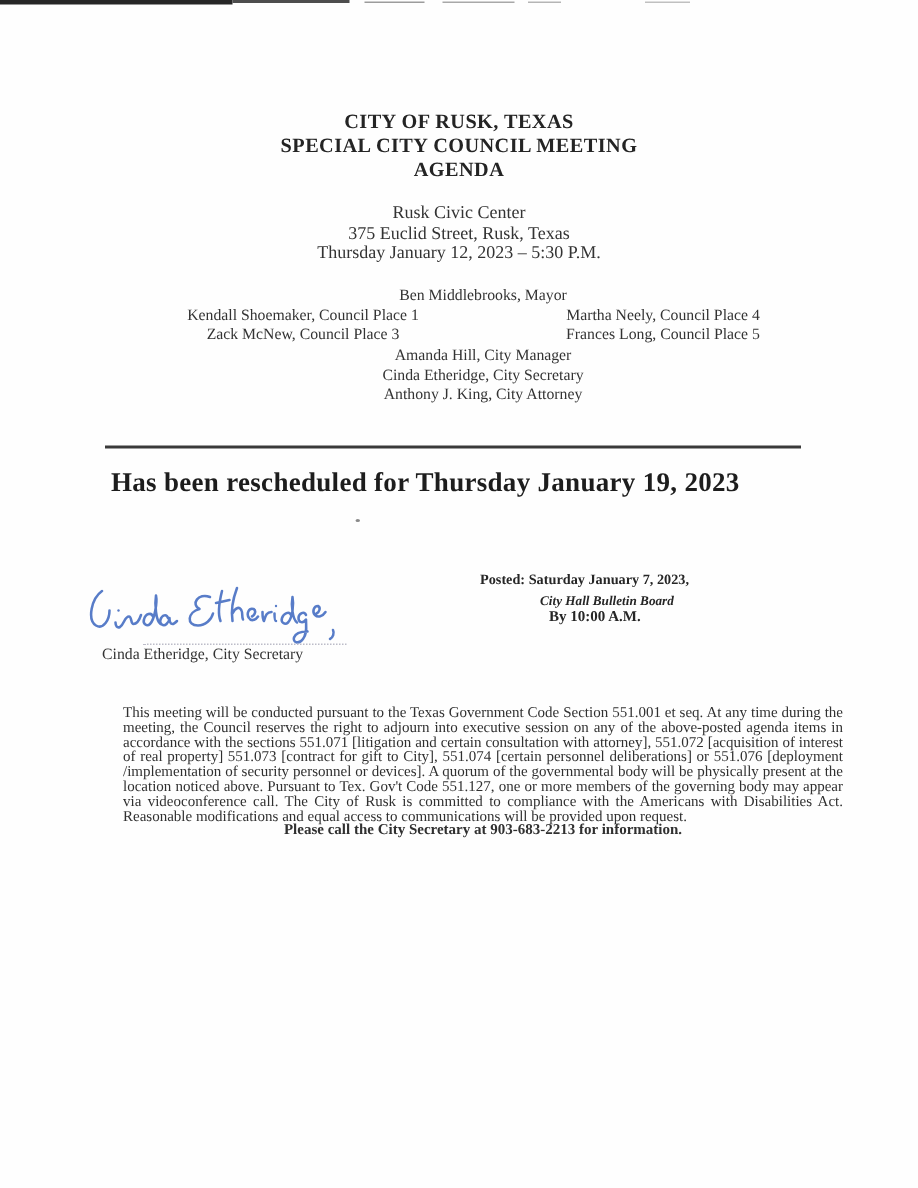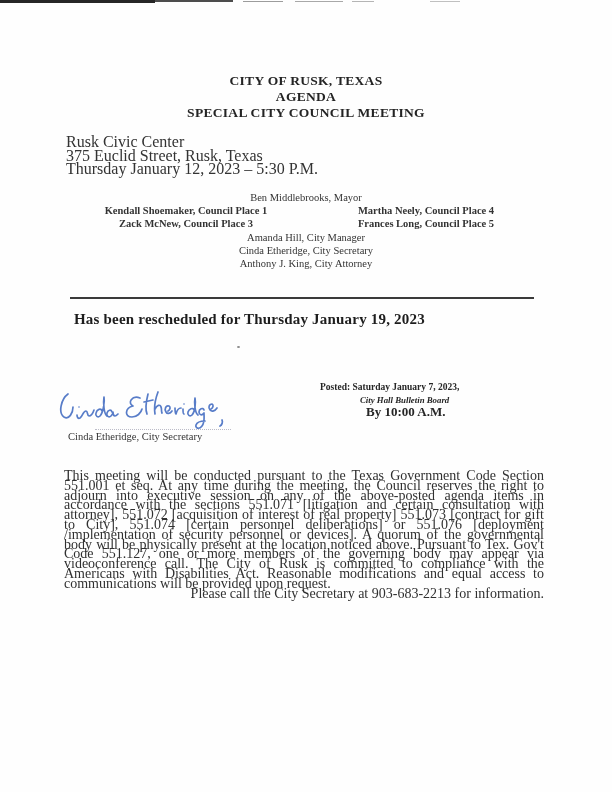--- a/index.html
+++ b/index.html
@@ -15,75 +15,75 @@
   .a4{left:295px;top:1px;width:48px;height:1px;background:#a8a8a8;}
   .a5{left:352px;top:1px;width:22px;height:1px;background:#b5b5b5;}
   .a6{left:430px;top:1px;width:30px;height:1px;background:#c0c0c0;}
   .speck{left:237px;top:346px;width:3px;height:2px;background:#8a8a8a;border-radius:50%;}
 
   .doc-header{
     position:absolute;left:66px;top:73px;width:480px;text-align:center;
     font-weight:bold;font-size:13.5px;line-height:16px;color:#242424;letter-spacing:0.3px;
   }
   .venue{
-    position:absolute;left:66px;top:135px;width:480px;text-align:left;
-    font-size:16px;line-height:13.5px;color:#333;
+    position:absolute;left:66px;top:135px;width:480px;text-align:center;
+    font-size:12px;line-height:13.5px;color:#333;
   }
   .officials{
-    position:absolute;left:66px;top:191px;width:480px;
+    position:absolute;left:82px;top:191px;width:480px;
     font-size:10.5px;line-height:13.2px;color:#333;
   }
   .officials .c{text-align:center;}
-  .officials .cols{display:flex;font-weight:bold;}
+  .officials .cols{display:flex;}
   .officials .cols span{width:50%;text-align:center;}
 
   .rule{
     position:absolute;left:70px;top:297px;width:464px;height:1.5px;background:#3a3a3a;
   }
   .headline{
     position:absolute;left:74px;top:311px;width:500px;
-    font-size:15px;font-weight:bold;color:#1d1d1d;letter-spacing:0.2px;
+    font-size:18px;font-weight:bold;color:#1d1d1d;letter-spacing:0.2px;
   }
 
   .posted{
     position:absolute;left:320px;top:381px;width:180px;
     font-weight:bold;color:#262626;font-size:9.5px;line-height:12.5px;
   }
   .posted .p2{padding-left:40px;font-size:8.8px;font-style:italic;}
-  .posted .p3{padding-left:46px;font-size:13px;}
+  .posted .p3{padding-left:46px;font-size:10px;}
 
   .sig-wrap{position:absolute;left:56px;top:389px;width:180px;height:46px;}
   .sig-dotted{position:absolute;left:95px;top:429px;width:136px;border-top:1px dotted #bcbcc8;}
   .sig-typed{
     position:absolute;left:68px;top:431px;font-size:10.5px;color:#333;
   }
 
   .legal{
-    position:absolute;left:64px;top:471px;width:480px;
-    font-size:14px;line-height:9.8px;color:#303030;text-align:justify;
+    position:absolute;left:82px;top:471px;width:480px;
+    font-size:10px;line-height:9.8px;color:#303030;text-align:justify;
   }
-  .legal .contact{font-weight:normal;text-align:right;display:block;}
+  .legal .contact{font-weight:bold;text-align:center;display:block;}
 </style>
 </head>
 <body>
 
 <div class="page">
 
   <div class="artifact a1"></div>
   <div class="artifact a2"></div>
   <div class="artifact a3"></div>
   <div class="artifact a4"></div>
   <div class="artifact a5"></div>
   <div class="artifact a6"></div>
   <div class="artifact speck"></div>
 
   <div class="doc-header">
     <div>CITY OF RUSK, TEXAS</div>
+    <div>SPECIAL CITY COUNCIL MEETING</div>
     <div>AGENDA</div>
-    <div>SPECIAL CITY COUNCIL MEETING</div>
   </div>
 
   <div class="venue">
     <div>Rusk Civic Center</div>
     <div>375 Euclid Street, Rusk, Texas</div>
     <div>Thursday January 12, 2023 – 5:30 P.M.</div>
   </div>
 
   <div class="officials">
     <div class="c">Ben Middlebrooks, Mayor</div>

